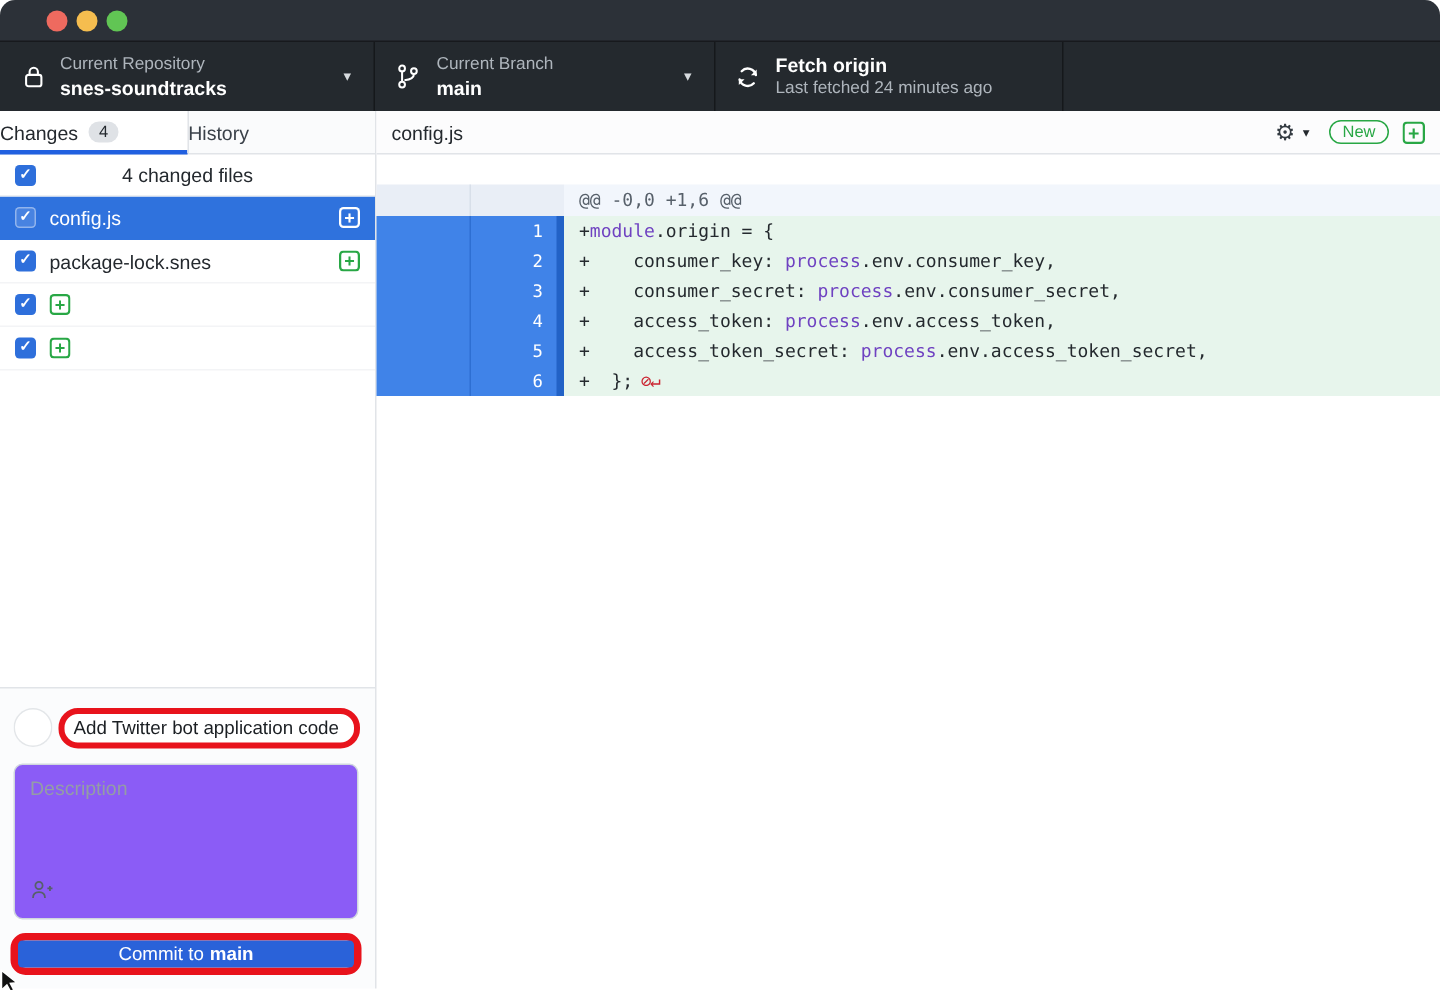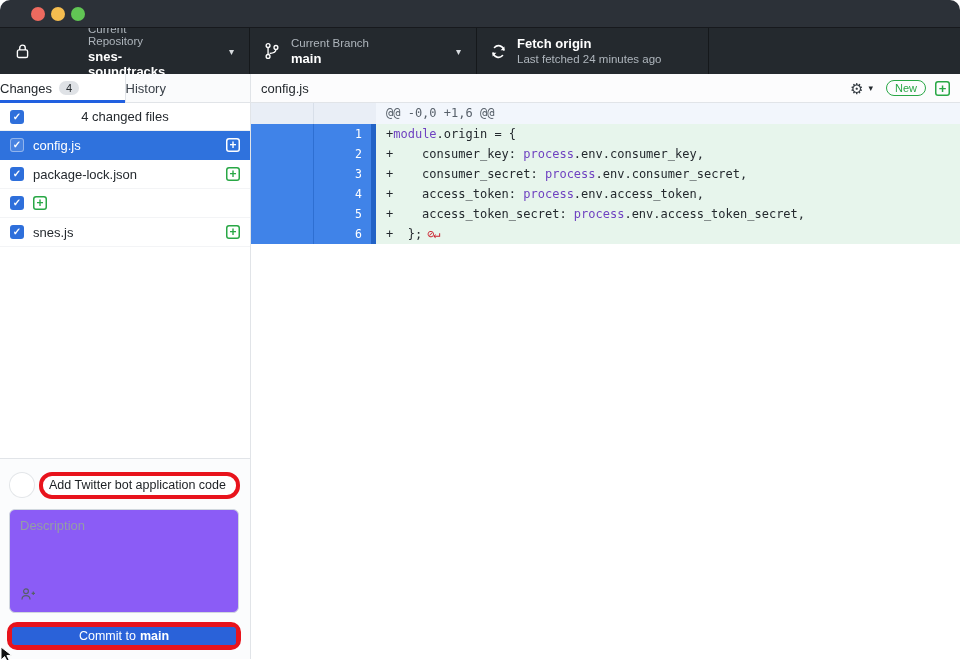--- a/index.html
+++ b/index.html
@@ -11,21 +11,21 @@
   
   .titlebar { height:28px; background:var(--titlebar-bg,#2c3138); border-bottom:1px solid #17191d; position:relative; }
   .tl { position:absolute; top:7px; width:14px; height:14px; border-radius:50%; cursor:pointer; }
   .tl.red    { left:31px; background:var(--traffic-red,#ee6a5f); }
   .tl.yellow { left:51px; background:var(--traffic-yellow,#f5bd4f); }
   .tl.green  { left:71px; background:var(--traffic-green,#61c554); }
 
   
   .toolbar { height:46px; background:var(--header-bg,#24292e); display:flex; color:#fff; }
   .tb-section { display:flex; align-items:center; border-right:1px solid #15181b; cursor:pointer; }
-  .tb-section.repo   { width:250px; padding-left:15px;gap:48px; }
+  .tb-section.repo   { width:250px; padding-left:15px; }
   .tb-section.branch { width:227px; padding-left:13px; }
   .tb-section.fetch  { width:232px; padding-left:13px; }
   .tb-rest { flex:1; }
   .tb-icon { margin-right:10px; flex:none; display:flex; }
   .tb-labels { flex:1; min-width:0; }
   .tb-small { font-size:11.5px; color:#aeb5bc; margin-bottom:2px; }
   .tb-big   { font-size:13px; font-weight:bold; color:#fff; }
   .tb-caret { color:#d7dbdf; font-size:10px; margin-right:15px; }
 
   
@@ -75,21 +75,21 @@
   .file-tab { font-size:13px; color:#24292e; cursor:pointer; }
   .ft-spacer { flex:1; }
   .gear-wrap { display:flex; align-items:center; gap:5px; margin-right:13px; cursor:pointer; }
   .gear-glyph { font-size:15px; color:#343b42; line-height:1; }
   .caret-dark { font-size:9px; color:#24292e; }
   .new-badge { border:1px solid var(--accent-green,#28a745); color:var(--accent-green,#28a745); font-size:11px; border-radius:9px; padding:1px 8px; margin-right:9px; }
   .plus-square { width:15px; height:15px; border-radius:3px; box-shadow:inset 0 0 0 1.5px var(--accent-green,#28a745); color:var(--accent-green,#28a745); font-size:13px; font-weight:bold; display:flex; align-items:center; justify-content:center; cursor:pointer; }
 
   
   .diff { font-family:"DejaVu Sans Mono", monospace; font-size:12px; flex:1; }
-  .hunk-row { display:flex; height:21px; line-height:21px; }
+  .hunk-row { display:flex; height:21px; line-height:21px;margin-top:20px; }
   .hunk-gutter { width:125px; flex:none; display:flex; background:#e9eef6; }
   .hg1 { width:63px; border-right:1px solid #d8dfe9; }
   .hg2 { flex:1; }
   .hunk-text { flex:1; background:#f2f6fc; padding-left:10px; color:#57606a; white-space:pre; }
   .diff-line { display:flex; height:20px; line-height:20px; }
   .gut { width:125px; flex:none; display:flex; background:var(--gutter-blue,#4083e8); cursor:pointer; }
   .gut .c1 { width:63px; border-right:1px solid #2e6fd2; }
   .gut .c2 { flex:1; text-align:right; padding-right:9px; color:#fff; font-size:11.5px; }
   .gut .strip { width:5px; background:var(--gutter-strip,#2262c6); }
   .code { flex:1; background:var(--diff-add-bg,#e7f5ec); padding-left:10px; white-space:pre; color:#24292e; }
@@ -180,36 +180,35 @@
               <span class="check">✓</span>
             </span>
     <span class="file-name">config.js</span>
     <span class="plus-box">+</span>
   </div>
 
   <div class="file-row">
     <span class="checkbox">
               <span class="check">✓</span>
             </span>
-    <span class="file-name">package-lock.json</span>
+    <span class="file-name">package-lock.snes</span>
     <span class="plus-box">+</span>
   </div>
 
   <div class="file-row">
     <span class="checkbox">
               <span class="check">✓</span>
             </span>
     <span class="plus-box">+</span>
   </div>
 
   <div class="file-row">
     <span class="checkbox">
               <span class="check">✓</span>
             </span>
-    <span class="file-name">snes.js</span>
     <span class="plus-box">+</span>
   </div>
 </div>
 
       <div class="side-spacer"></div>
 
       <div class="commit-panel">
         <div class="summary-row">
           <span class="avatar"></span>
           <span class="annotation-summary">

